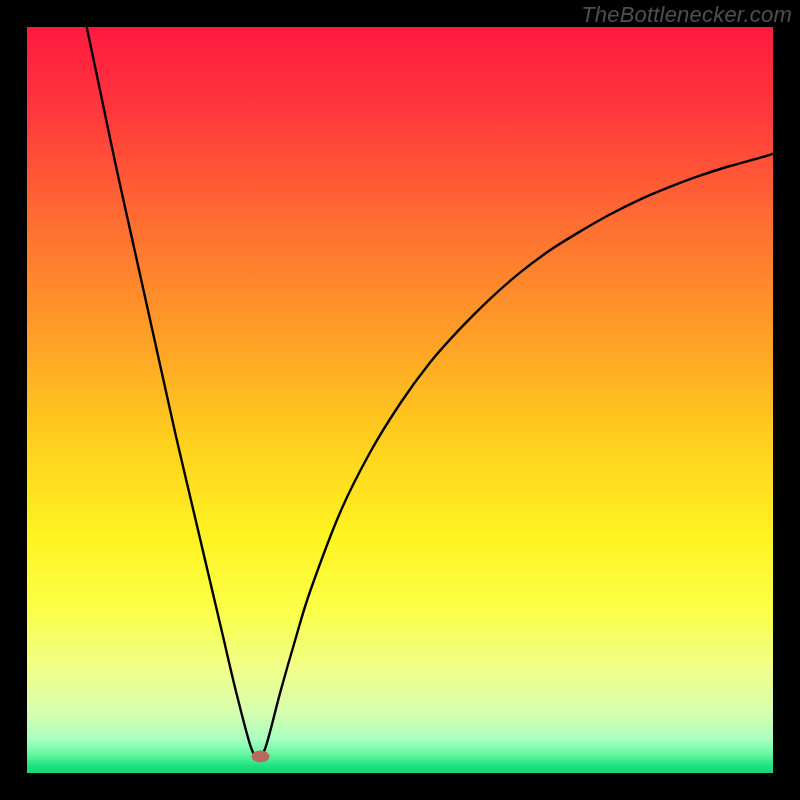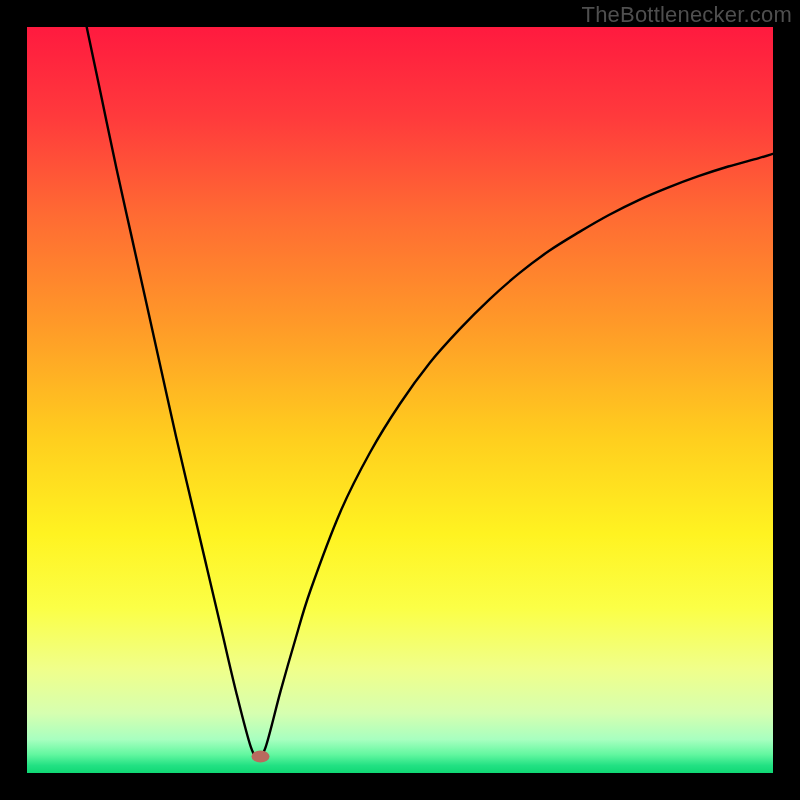--- a/index.html
+++ b/index.html
@@ -11,20 +11,21 @@
     font-family: Arial, Helvetica, sans-serif;
     overflow: hidden;
   }
   .frame {
     position: absolute;
     left: 0;
     top: 0;
     width: 800px;
     height: 800px;
     background: #000;
+    font-style: italic;
   }
   .plot-area {
     position: absolute;
     left: 27px;
     top: 27px;
     width: 746px;
     height: 746px;
     overflow: hidden;
   }
   .watermark {

